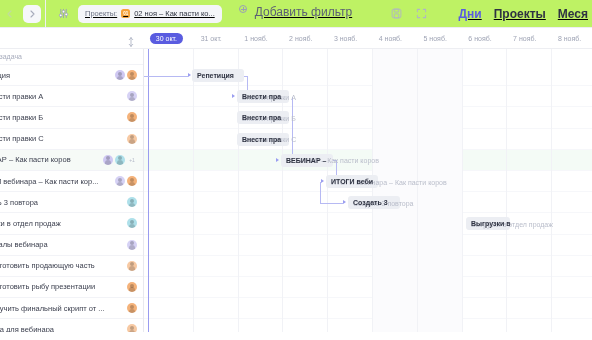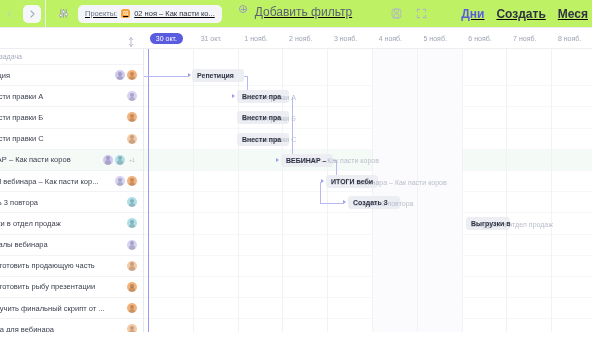--- a/index.html
+++ b/index.html
@@ -236,21 +236,21 @@
     </div>
     <div class="icon-btn" style="margin-left:7px;">
       <svg width="11" height="11" viewBox="0 0 12 12">
         <path d="M1.5 4V1.5H4M8 1.5h2.5V4M10.5 8v2.5H8M4 10.5H1.5V8" stroke="#b0b5c5" stroke-width="1.1" fill="none" stroke-linecap="round" stroke-linejoin="round"></path>
       </svg>
     </div>
 
 
     <div class="seg" style="margin-left:auto;">
       <div class="seg-item active">Дни</div>
-      <div class="seg-item">Создать</div>
+      <div class="seg-item">Проекты</div>
       <div class="seg-item">Меся</div>
     </div>
   </div>
 
   <div class="datehdr">
     <span class="sortmini">
       <svg width="6" height="10" viewBox="0 0 6 10">
         <path d="M3 .8L3 9.2M3 .8L1.2 2.7M3 .8l1.8 1.9M3 9.2l-1.8-1.9M3 9.2l1.8-1.9" stroke="#b0b5c5" stroke-width=".9" fill="none" stroke-linecap="round"></path>
       </svg>
     </span>

